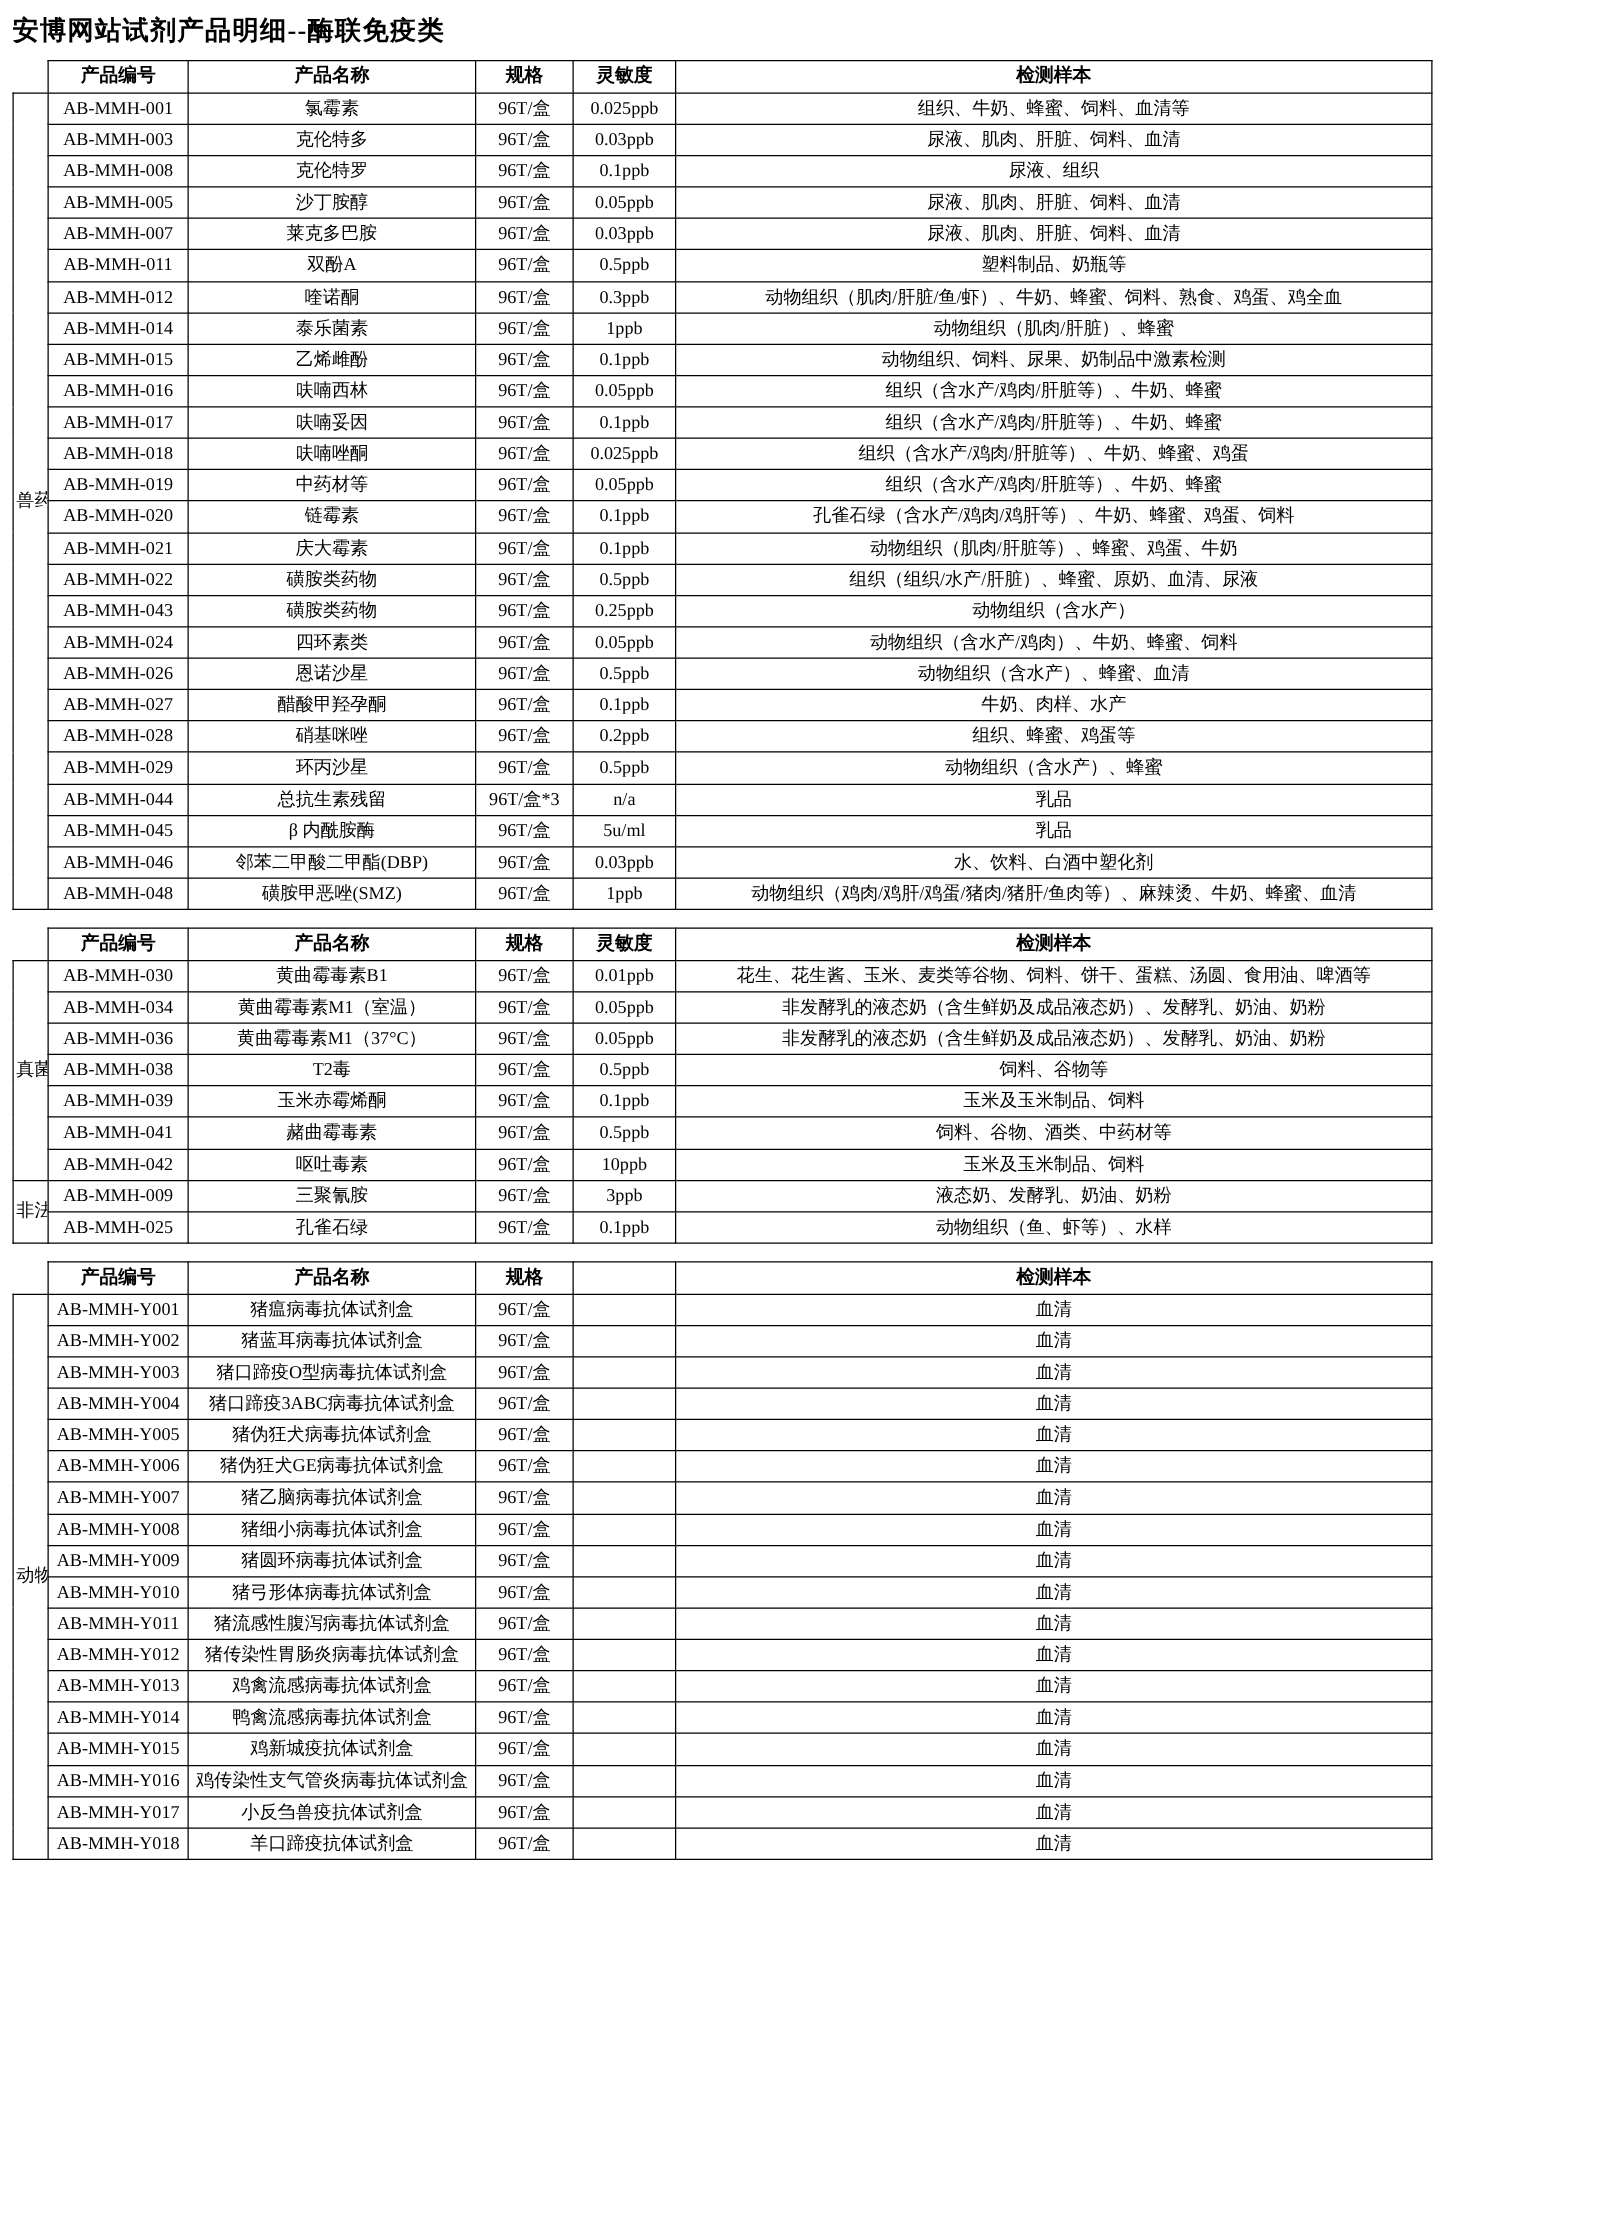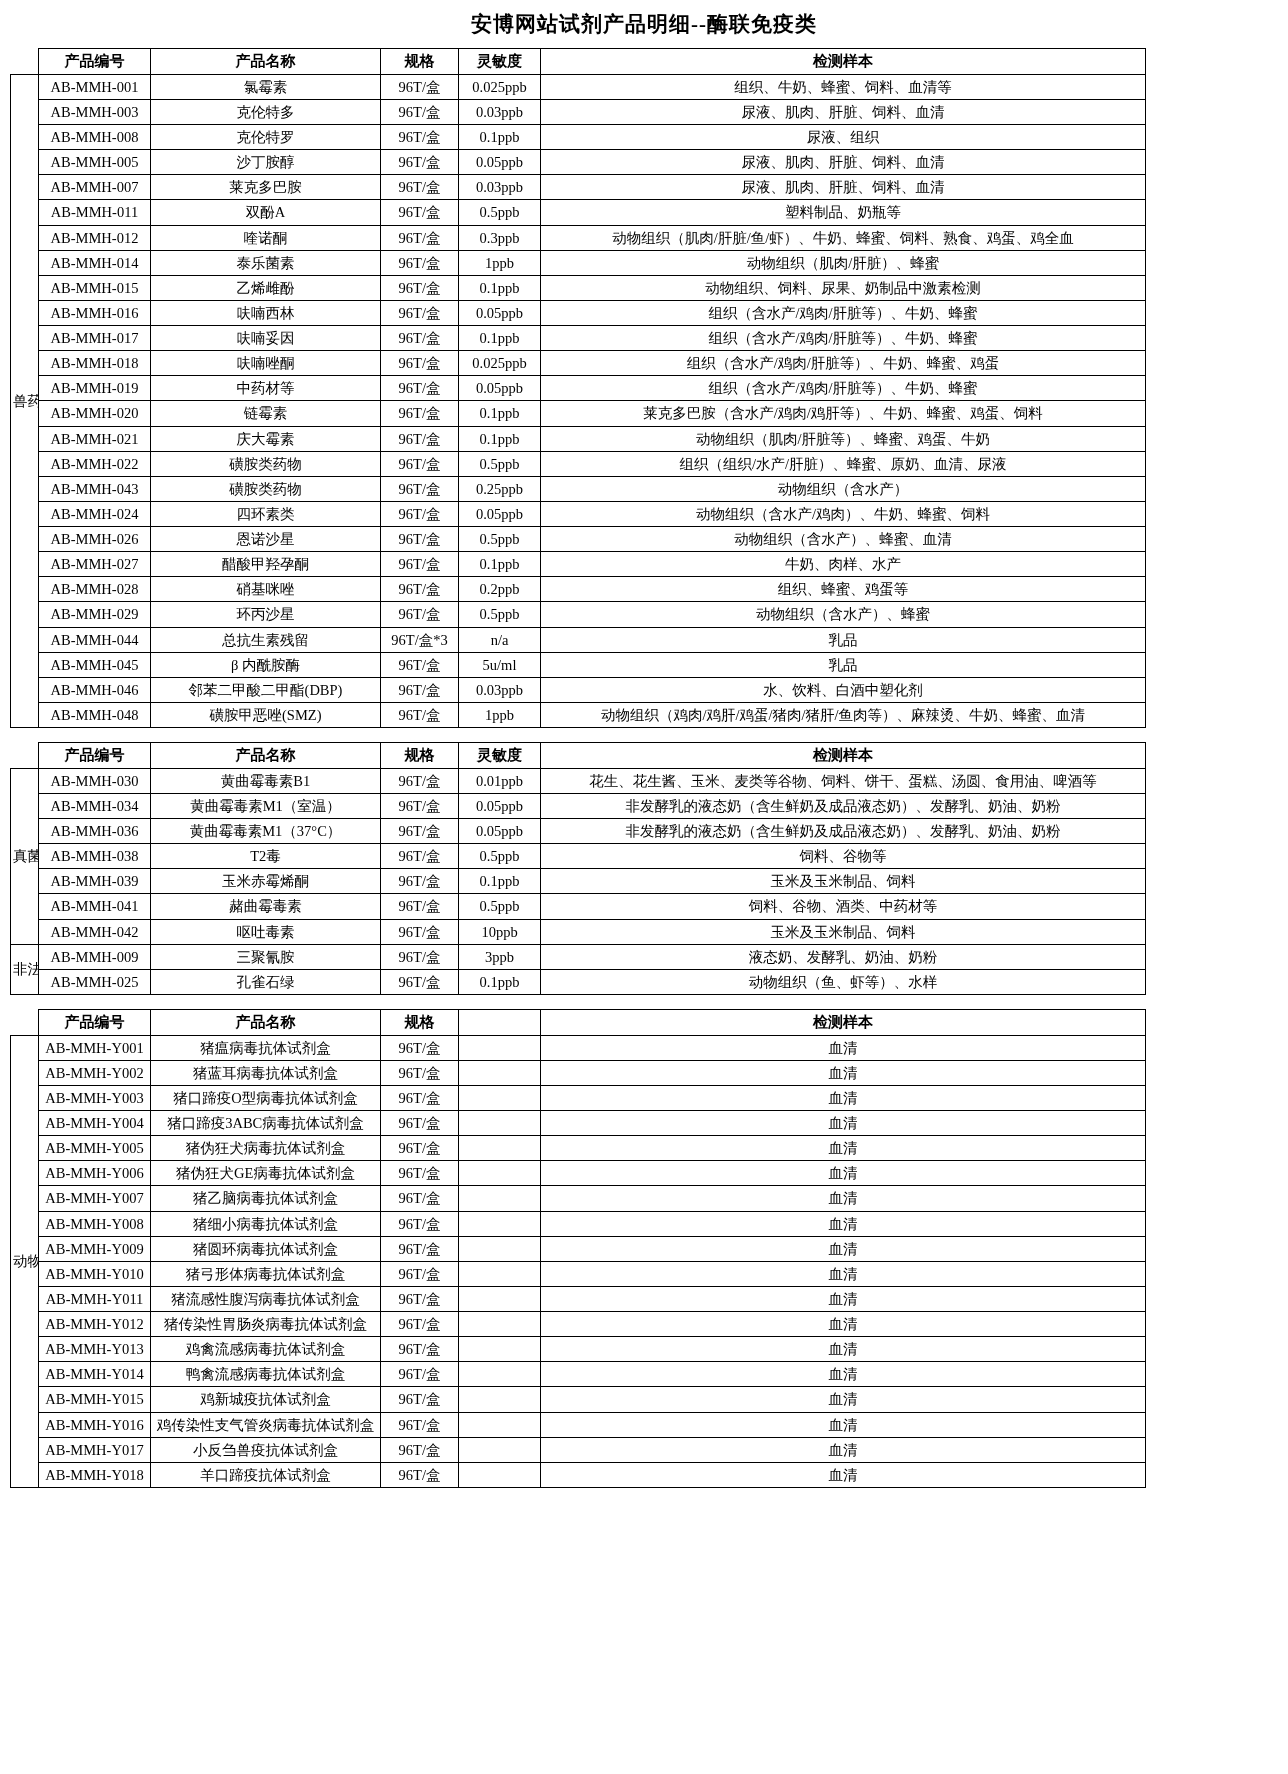--- a/index.html
+++ b/index.html
@@ -11,21 +11,20 @@
     width: 1288px;
     font-family: "Liberation Serif", "DejaVu Serif", serif;
     color: #000000;
   }
   .page {
     width: 1288px;
     box-sizing: border-box;
     padding: 4px 10px 10px 10px;
   }
   .doc-title {
-    text-align: center;
     font-size: 21px;
     font-weight: bold;
     letter-spacing: 1px;
     padding: 6px 0 10px 0;
   }
   table.grid {
     border-collapse: collapse;
     width: 1136px;
     table-layout: fixed;
   }
@@ -182,21 +181,21 @@
           <td>中药材等</td>
           <td>96T/盒</td>
           <td>0.05ppb</td>
           <td class="sample-small">组织（含水产/鸡肉/肝脏等）、牛奶、蜂蜜</td>
         </tr>
         <tr>
           <td>AB-MMH-020</td>
           <td>链霉素</td>
           <td>96T/盒</td>
           <td>0.1ppb</td>
-          <td class="sample-small">莱克多巴胺（含水产/鸡肉/鸡肝等）、牛奶、蜂蜜、鸡蛋、饲料</td>
+          <td class="sample-small">孔雀石绿（含水产/鸡肉/鸡肝等）、牛奶、蜂蜜、鸡蛋、饲料</td>
         </tr>
         <tr>
           <td>AB-MMH-021</td>
           <td>庆大霉素</td>
           <td>96T/盒</td>
           <td>0.1ppb</td>
           <td class="sample-small">动物组织（肌肉/肝脏等）、蜂蜜、鸡蛋、牛奶</td>
         </tr>
         <tr>
           <td>AB-MMH-022</td>

